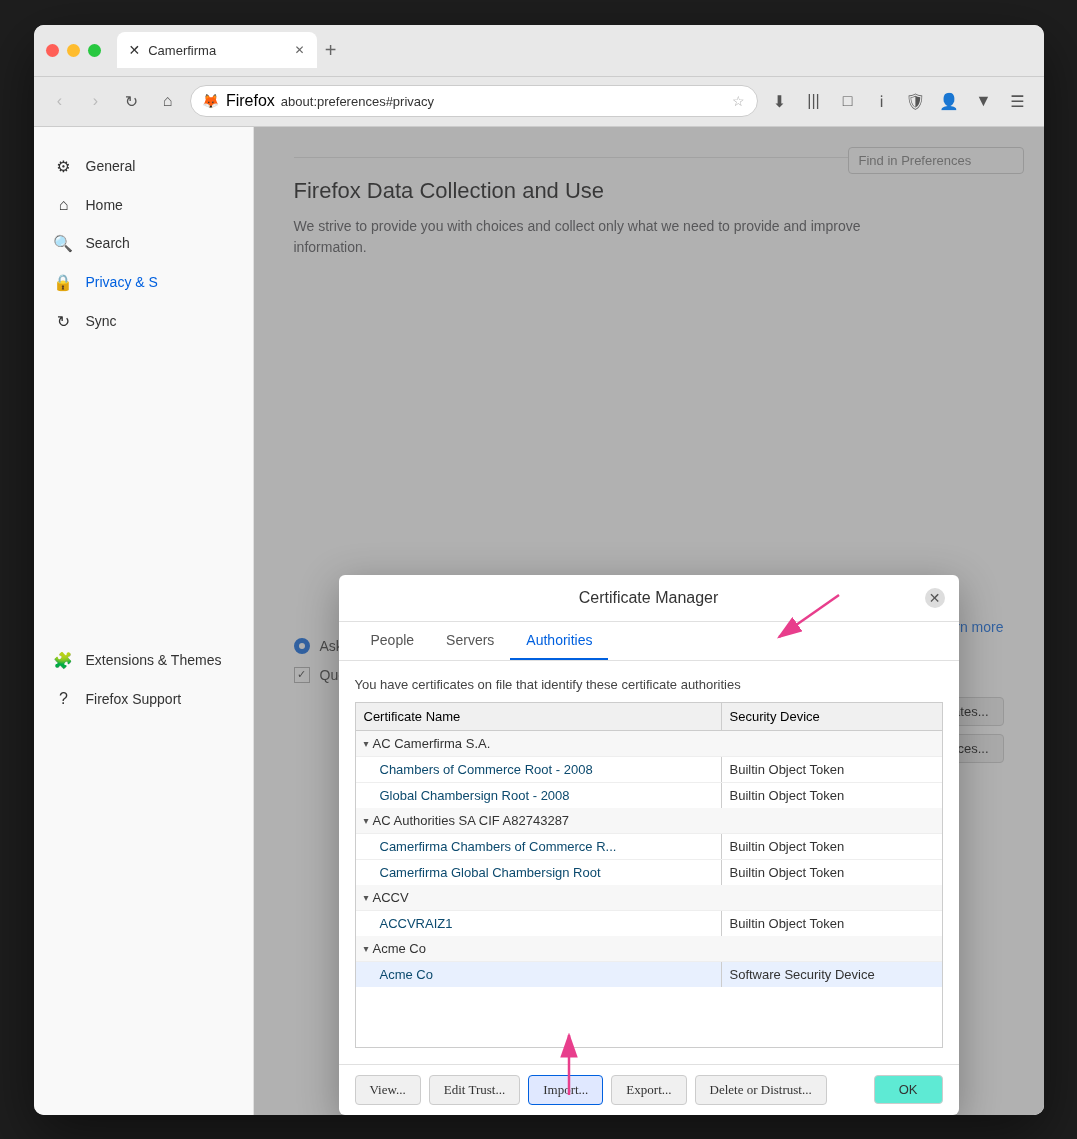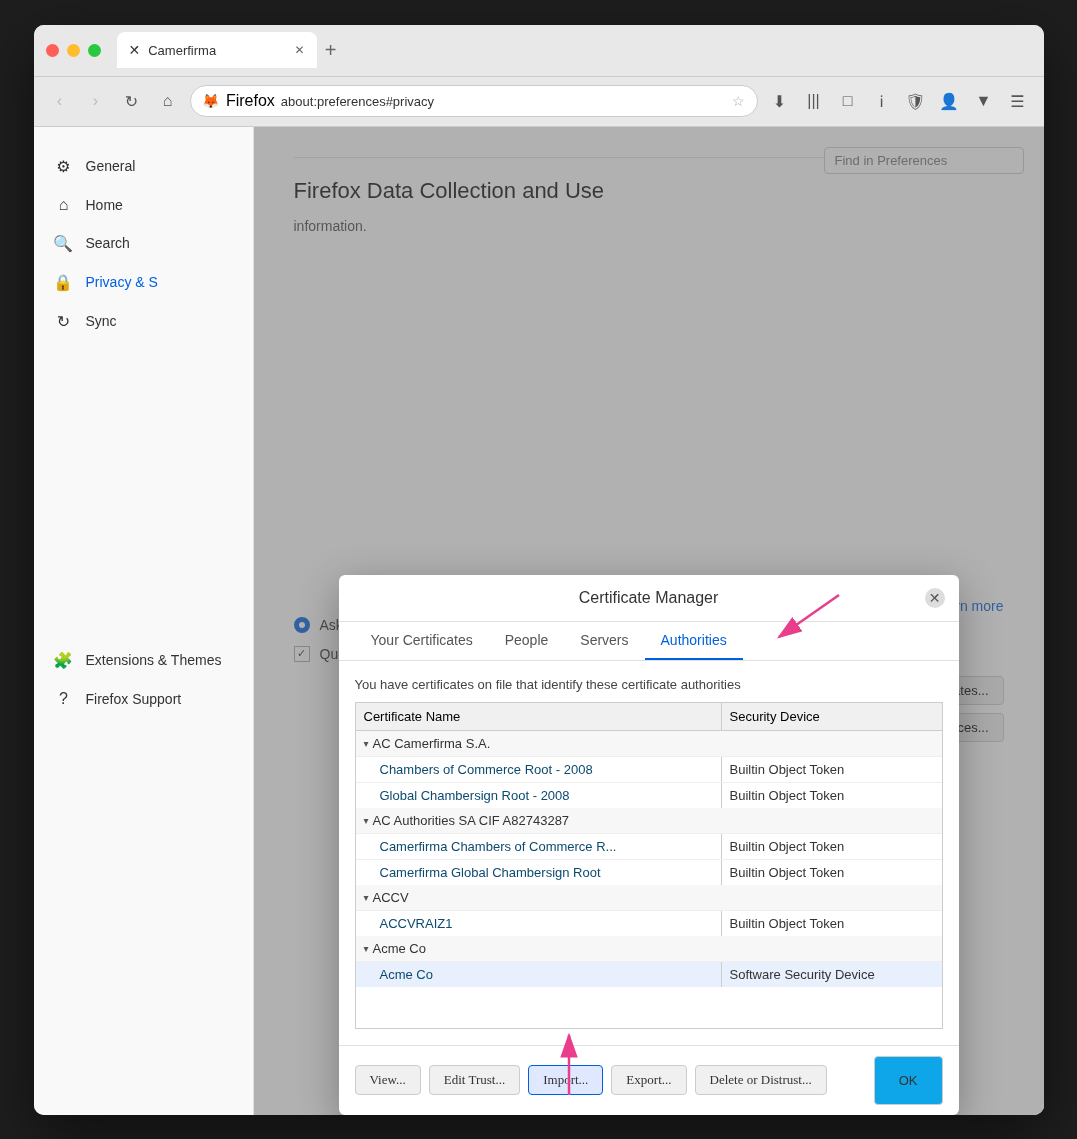--- a/index.html
+++ b/index.html
@@ -193,21 +193,21 @@
     .find-bar {
       position: absolute;
       top: 20px;
       right: 20px;
     }
     .find-input {
       border: 1px solid #ccc;
       border-radius: 4px;
       padding: 5px 10px;
       font-size: 13px;
-      width: 200px;
+      width: 176px;
       background: #fff;
       color: #999;
     }
 
     .section-title {
       font-size: 22px;
       font-weight: 400;
       color: #0c0c0d;
       margin-bottom: 12px;
     }
@@ -434,24 +434,24 @@
       cursor: pointer;
       color: #333;
       font-family: Liberation Serif, serif;
     }
     .modal-action-btn.highlighted {
       background: #e0e8ff;
       border-color: #0060df;
     }
     .modal-ok-btn {
       margin-left: auto;
-      background: #0ea5e9;
+      background: #5eead4;
       border: 1px solid #ccc;
       border-radius: 4px;
-      padding: 16px 24px;
+      padding: 6px 24px;
       font-size: 13px;
       cursor: pointer;
       color: #333;
     }
   </style>
 </head>
 <body>
 
 <div class="browser-window">
 
@@ -532,20 +532,21 @@
 
     <div class="page-content" style="position: relative;">
 
       <div class="find-bar">
         <input class="find-input" placeholder="Find in Preferences" style="">
       </div>
 
       <hr style="border: none; border-top: 1px solid #e0e0e0; margin-bottom: 20px;">
 
       <h2 class="section-title">Firefox Data Collection and Use</h2>
+      <p class="section-desc">We strive to provide you with choices and collect only what we need to provide and improve</p>
       <p class="section-desc">information.</p>
 
       <div style="margin-top: 380px; position: relative;">
         <div style="position: absolute; right: 0; top: -20px;">
           <a href="#" style="color: #0060df; font-size: 14px; text-decoration: none;">Learn more</a>
         </div>
         <div class="radio-row">
           <div class="radio-dot"></div>
           <span class="radio-label">Ask you every time</span>
         </div>
@@ -563,21 +564,20 @@
 
       <div class="modal-overlay">
         <div class="modal" style="position: relative;">
 
           <div class="modal-header">
             <span class="modal-title">Certificate Manager</span>
             <div class="modal-close">✕</div>
           </div>
 
           <div class="modal-tabs">
-            <div class="modal-tab">Your Certificates</div>
             <div class="modal-tab">People</div>
             <div class="modal-tab">Servers</div>
             <div class="modal-tab active">Authorities</div>
           </div>
 
           <div class="modal-body">
             <p class="modal-desc">You have certificates on file that identify these certificate authorities</p>
             <div class="cert-table">
               <div class="cert-table-header">
                 <div class="cert-col-name">Certificate Name</div>

